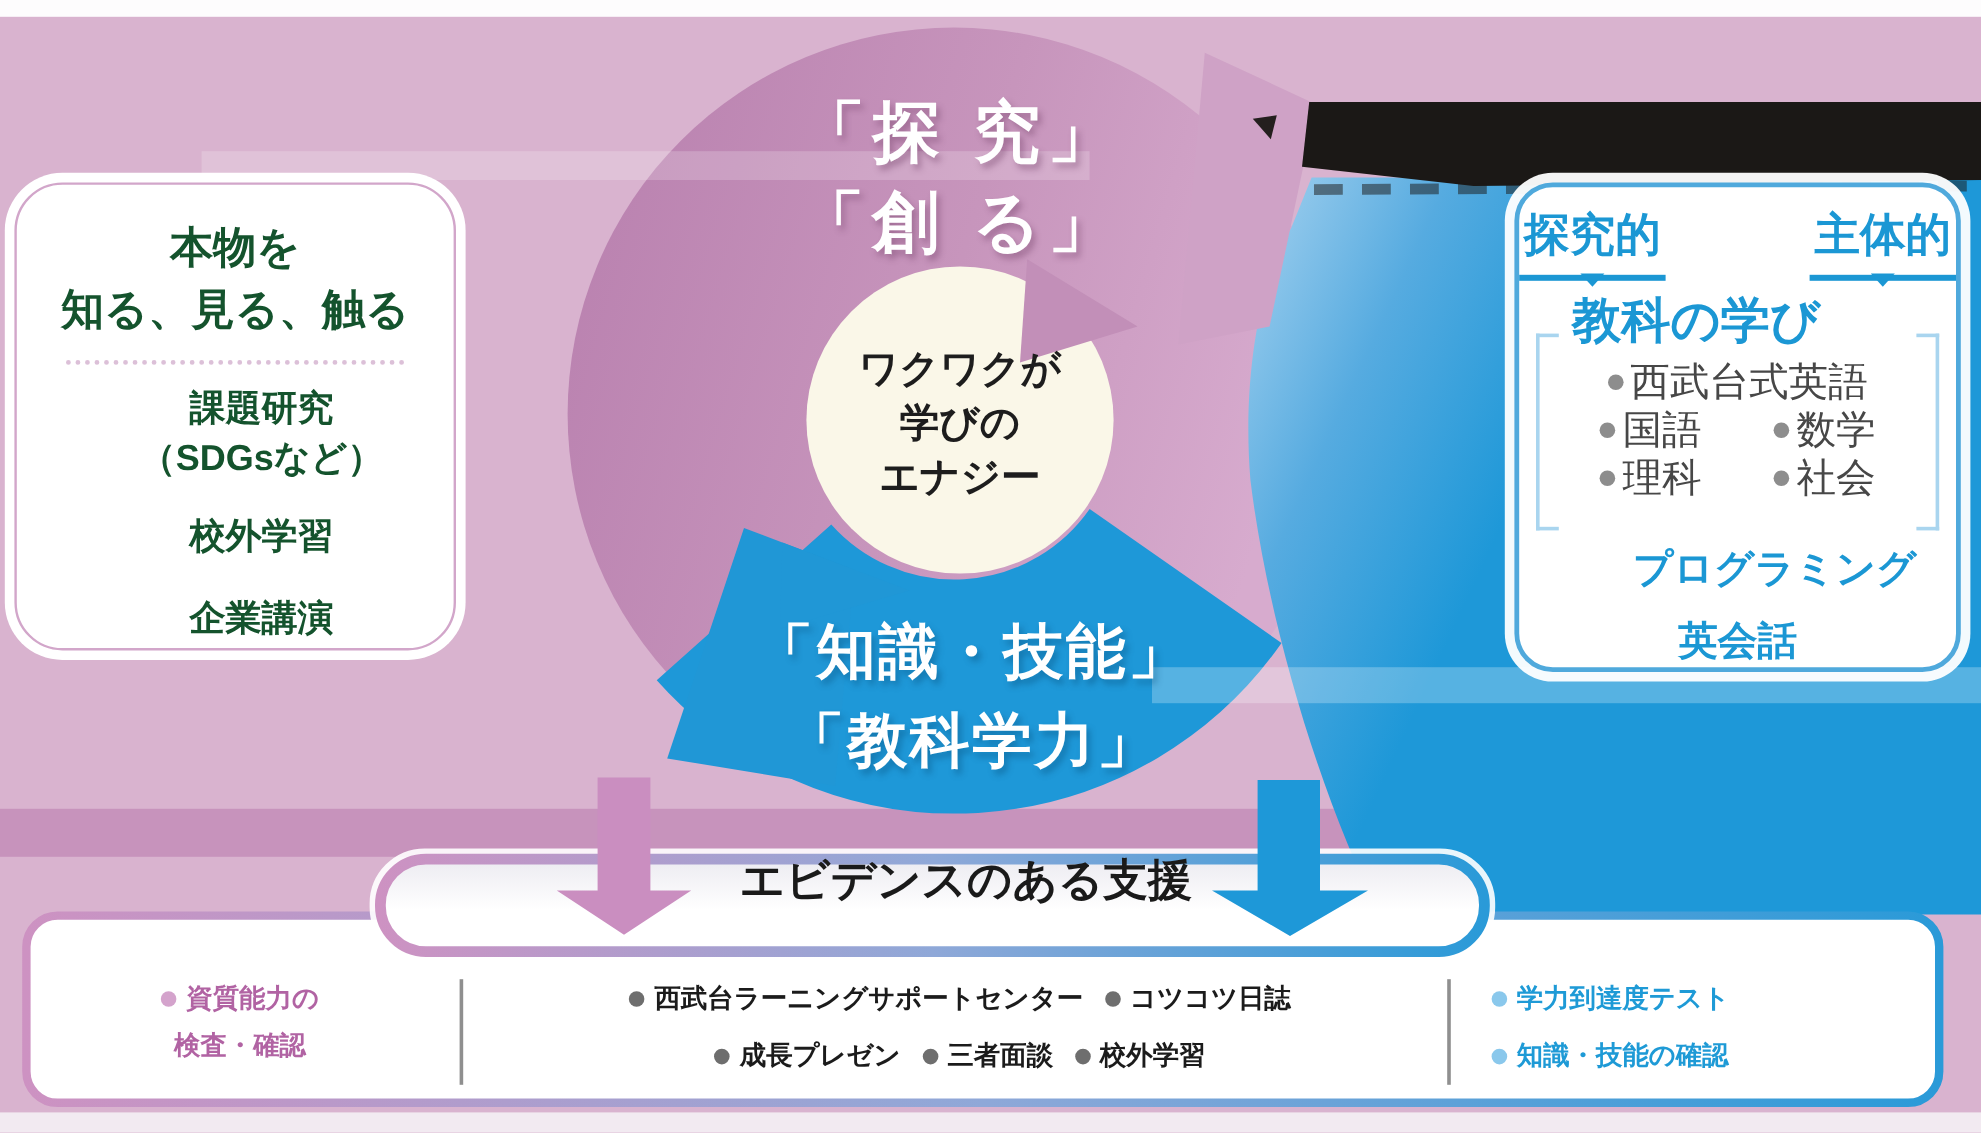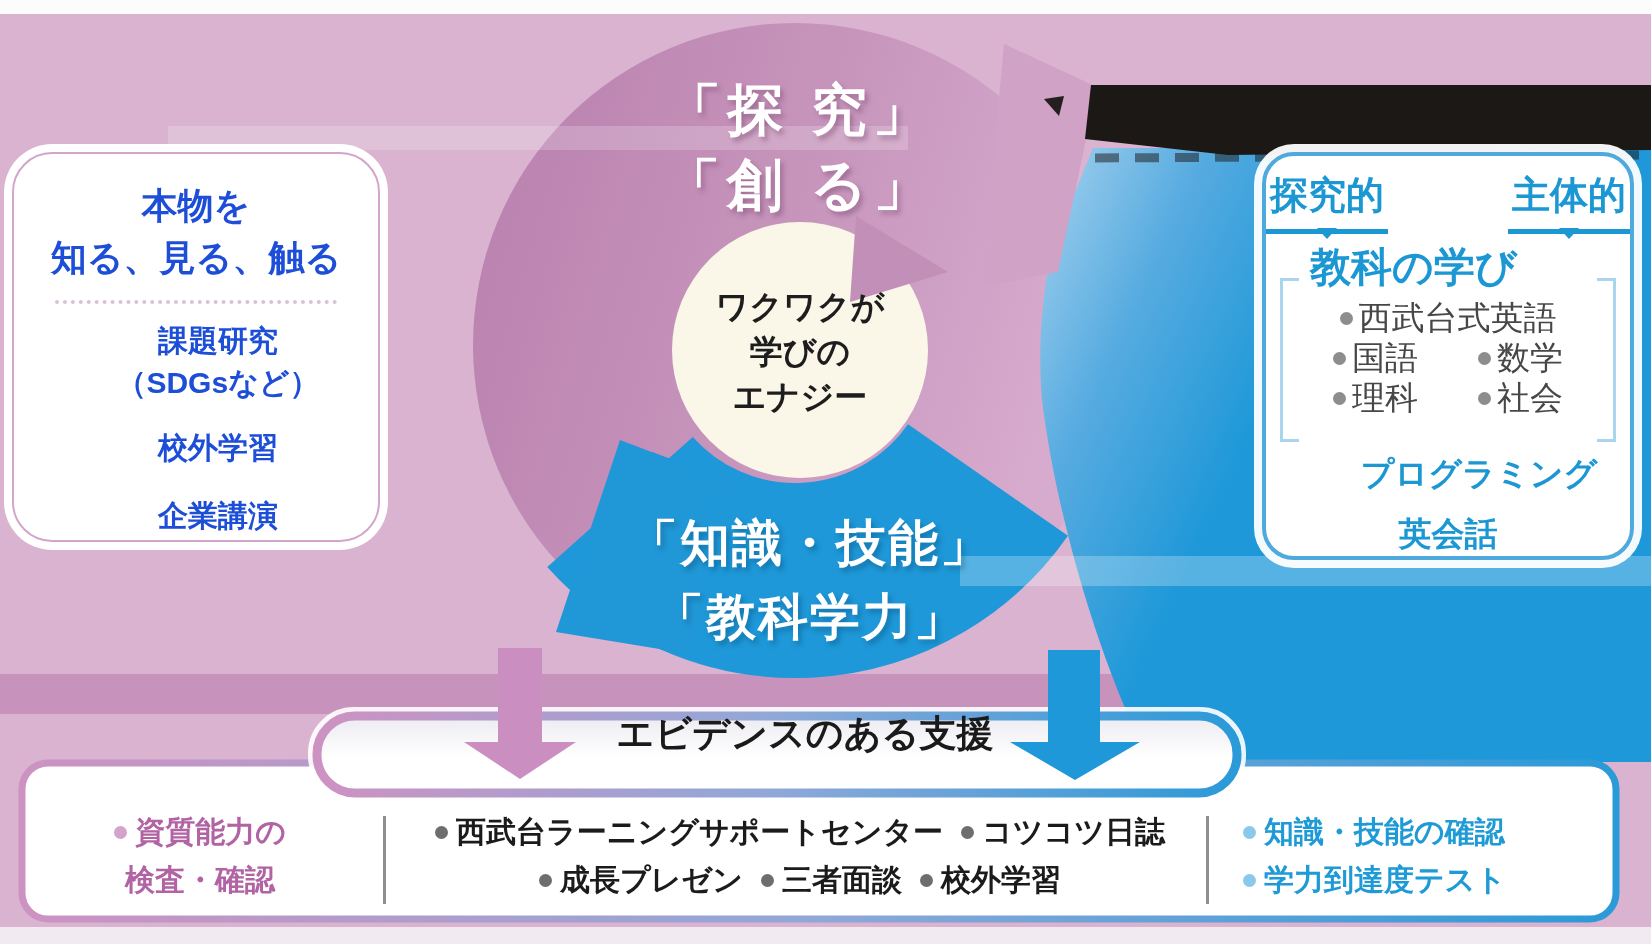--- a/index.html
+++ b/index.html
@@ -8,21 +8,21 @@
     background:#d9b3cf;
     font-family:"Liberation Sans","DejaVu Sans",sans-serif;
   }
   #art{position:absolute;left:0;top:0;z-index:0;}
   .abs{position:absolute;z-index:2;}
 
   
   .box-left{
     left:12px;top:152px;width:368px;height:390px;background:#fff;
     border:2px solid #d2a6ca;border-radius:40px;box-shadow:0 0 0 8px #fff;
-    text-align:center;color:#1d4ed8;padding-top:26px;box-sizing:border-box;
+    text-align:center;color:#14532d;padding-top:26px;box-sizing:border-box;
   }
   .lb-title{font-size:36px;font-weight:700;line-height:1.45;}
   .lb-divider{width:282px;margin:16px auto 6px;border-top:4px dotted #dcc0d8;height:0;}
   .lb-item{font-size:30px;font-weight:600;line-height:1.25;padding-left:44px;}
   .lb-item.m1{margin-top:18px;}
   .lb-item.m2{margin-top:4px;}
   .lb-item.m3{margin-top:28px;}
   .lb-item.m4{margin-top:30px;}
 
   
@@ -58,21 +58,21 @@
   .rb-extra{position:absolute;left:0;width:100%;text-align:center;
     font-size:33px;font-weight:600;color:#1b97d4;}
   .rb-extra.e1{top:296px;padding-left:31px;}
   .rb-extra.e2{top:356px;}
 
   
   .banner-label{left:560px;top:709px;width:490px;text-align:center;
     font-size:37px;font-weight:700;color:#1a1a1a;z-index:3;}
 
   
-  .frow{height:48px;display:flex;align-items:center;font-size:30px;font-weight:700;}
+  .frow{height:48px;display:flex;font-size:22px;font-weight:700;}
   .frow.center{justify-content:center;}
   .fc-left{left:40px;top:808px;width:320px;color:#b163a3;}
   .fc-mid{left:400px;top:808px;width:800px;color:#1b1b1b;}
   .fc-mid .frow{gap:18px;}
   .fc-right{left:1243px;top:808px;width:360px;color:#1e9ad6;}
   .fitem{display:flex;align-items:center;}
   .fdiv{width:3px;background:#8f8f8f;top:816px;height:88px;z-index:2;}
   .dot{width:13px;height:13px;border-radius:50%;display:inline-block;margin-right:8px;flex:none;}
   .dot.pink{background:#d4a3cc;}
   .dot.gray{background:#6e6e6e;}
@@ -245,22 +245,22 @@
     </span>
   </div>
 </div>
 
 <div class="abs fdiv" style="left:1206px;"></div>
 
 <div class="abs fc-right">
   <div class="frow">
     <span class="fitem">
       <span class="dot bluel"></span>
+      <span>学力到達度テスト</span>
+    </span>
+  </div>
+  <div class="frow">
+    <span class="fitem">
+      <span class="dot bluel"></span>
       <span>知識・技能の確認</span>
     </span>
   </div>
-  <div class="frow">
-    <span class="fitem">
-      <span class="dot bluel"></span>
-      <span>学力到達度テスト</span>
-    </span>
-  </div>
 </div>
 
 </body></html>

